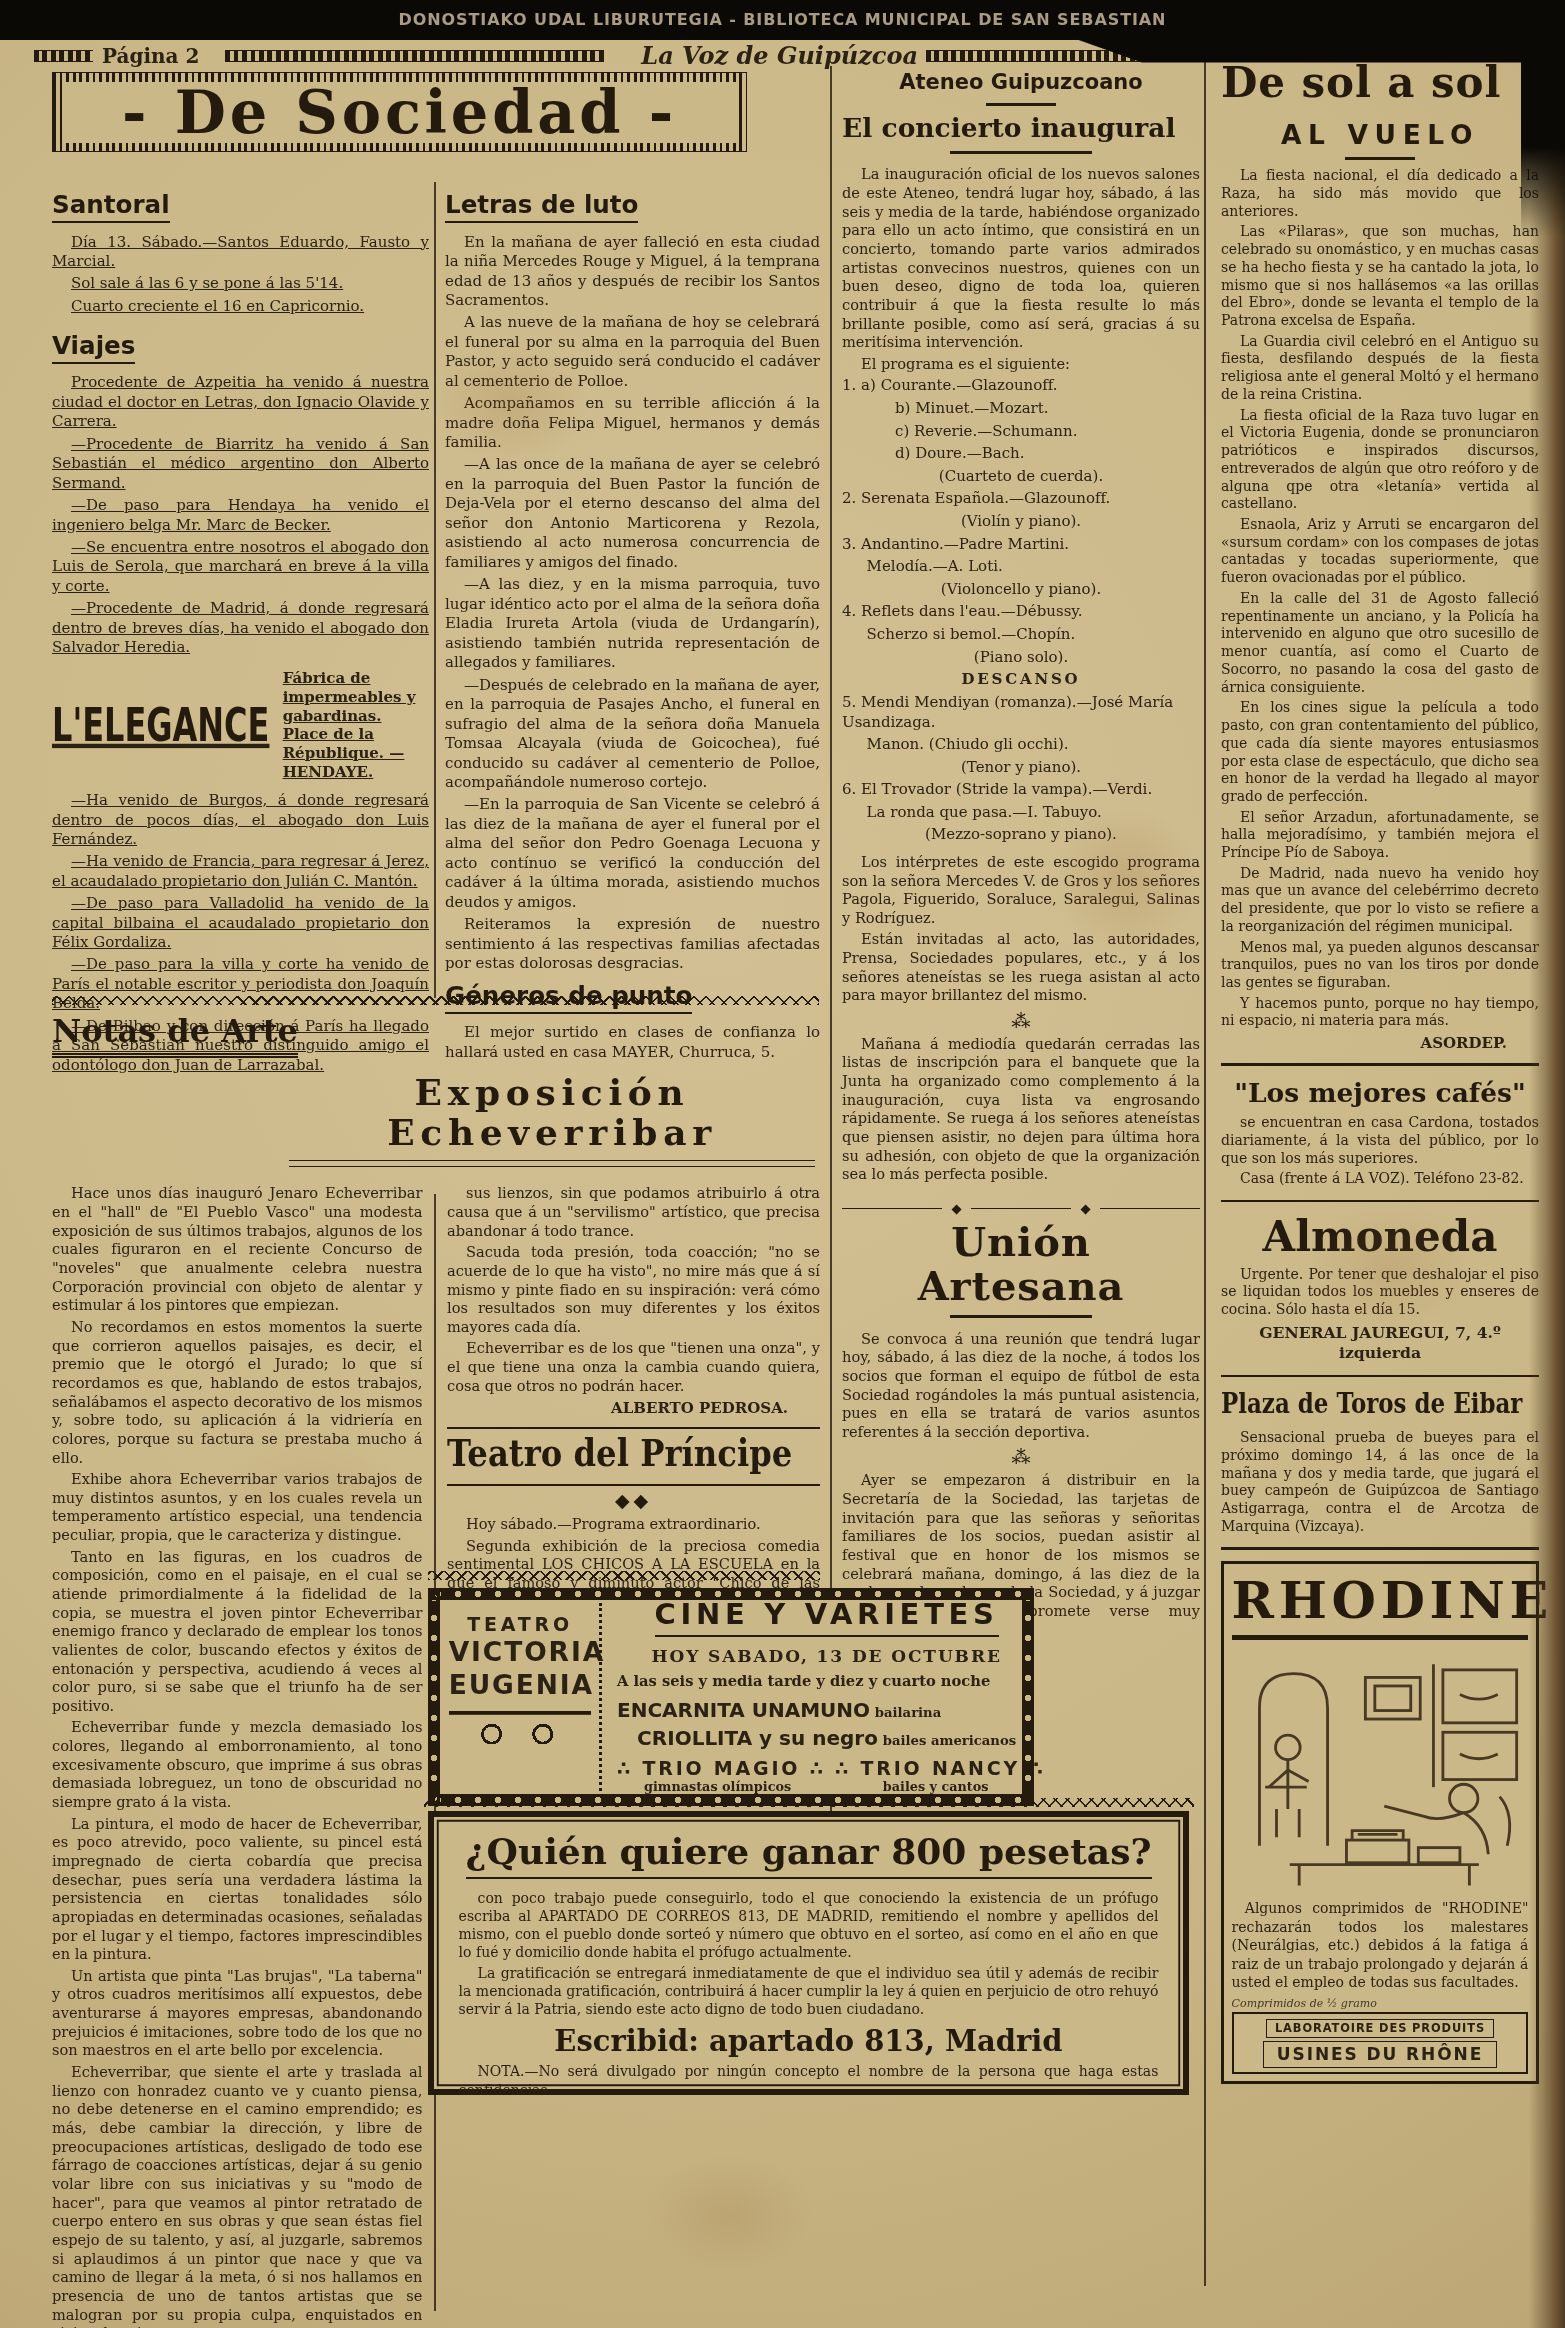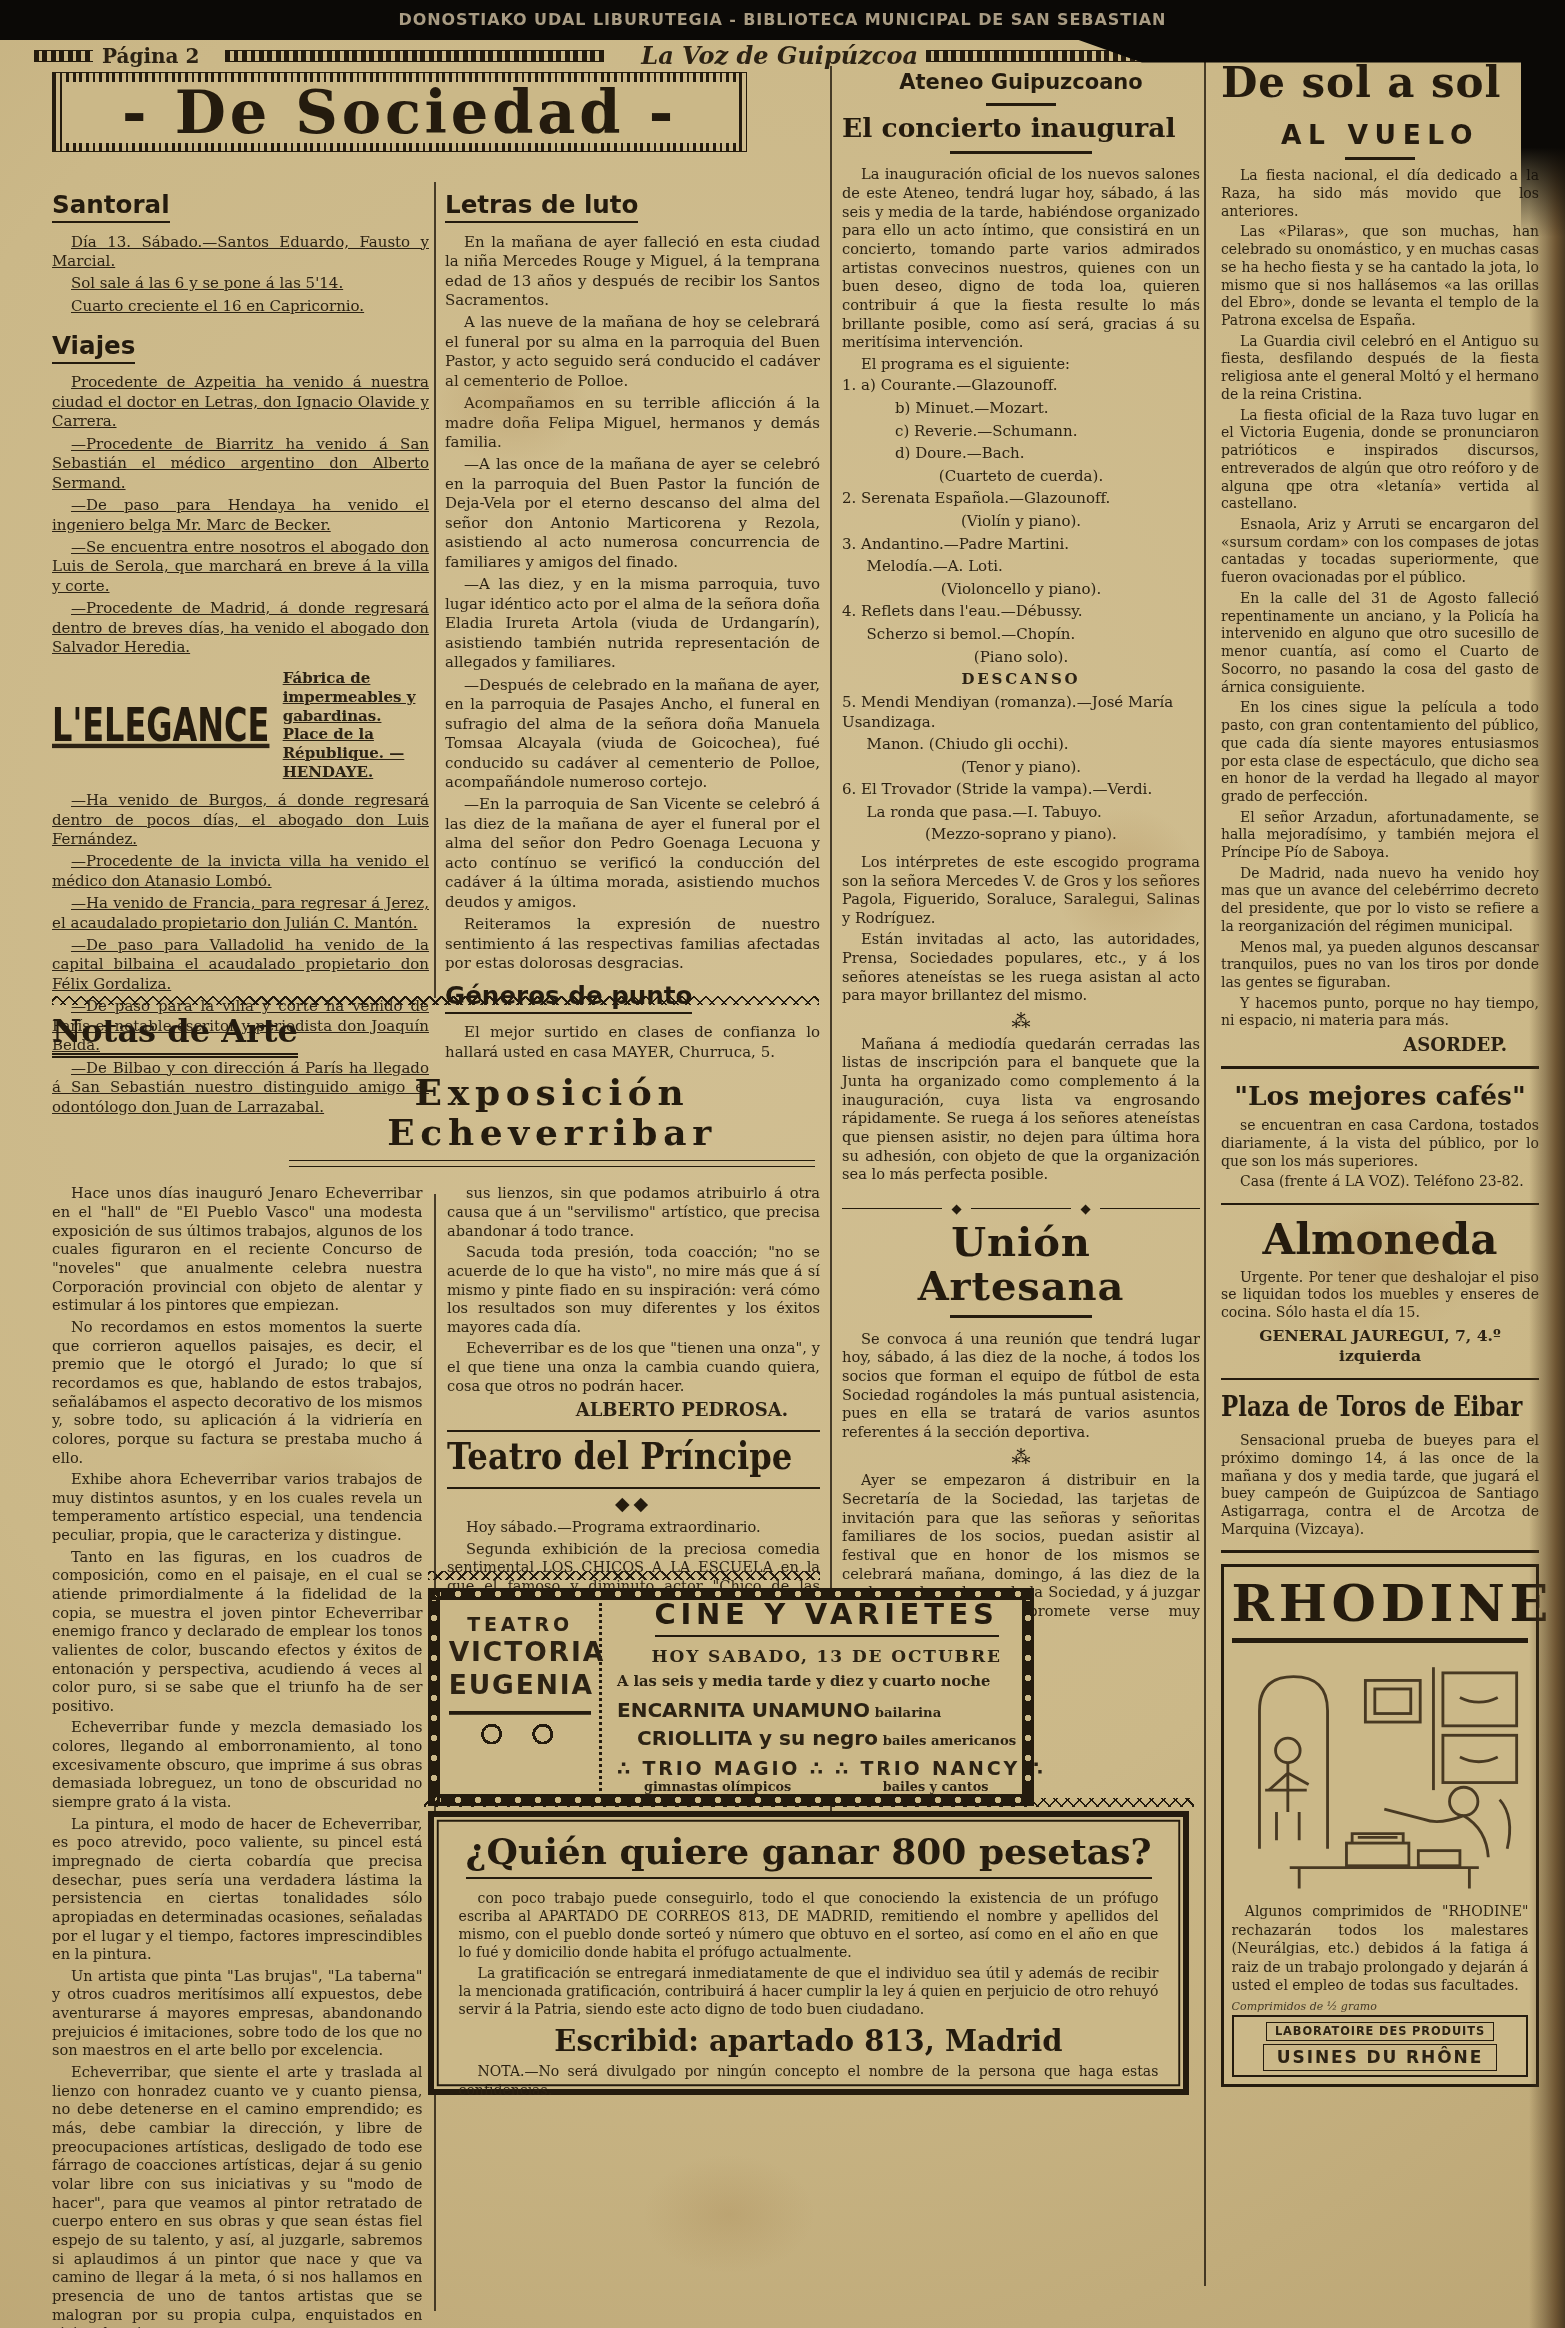--- a/index.html
+++ b/index.html
@@ -45,21 +45,21 @@
   .desoc .inner{position:absolute;inset:8.5px;background:var(--paper);
     display:flex;align-items:center;justify-content:center;}
   .desoc .inner span{font:bold 59px/1 "DejaVu Serif",serif;letter-spacing:3.8px;color:var(--ink2);}
   
   .sec{position:absolute;z-index:2;}
   .txt p{margin:0 0 2.8px;text-indent:19px;text-align:justify;font-size:15px;line-height:1.3;}
   .txt.small p{font-size:14.6px;line-height:1.28;}
   .txt.tiny p{font-size:14px;line-height:1.27;}
   .h2{display:inline-block;font:bold 24.6px/1.1 "DejaVu Sans","Liberation Sans",sans-serif;
     border-bottom:2.8px solid var(--ink2);padding-bottom:2.8px;margin:13.2px 0 9.5px;color:var(--ink2);}
-  .sig{text-align:right;font-weight:bold;padding-right:32px;font-size:18px;margin:3.8px 0 1.9px;}
+  .sig{text-align:right;font-weight:bold;padding-right:32px;font-size:15px;margin:3.8px 0 1.9px;}
   .rule-s{width:70px;height:2.8px;background:var(--ink2);margin:7.6px auto;}
   .rule-m{width:142px;height:2.8px;background:var(--ink2);margin:7.6px auto 11.4px;}
   .hrline{height:2.8px;background:var(--ink2);margin:11.4px 0;}
   .orn{text-align:center;font-size:19px;margin:3.8px 0;color:var(--ink2);}
   
   .eleg{display:flex;gap:13.2px;align-items:center;margin:11.4px 0 9.5px;}
   .eleg .logo{font:bold 32px/0.95 "DejaVu Sans","Liberation Sans",sans-serif;letter-spacing:0px;
     transform:scaleY(1.45);transform-origin:center;color:var(--ink2);white-space:nowrap;}
   .eleg .etext{font:bold 15px/1.25 "DejaVu Serif",serif;width:206px;}
   
@@ -197,21 +197,20 @@
       <p>—De paso para Hendaya ha venido el ingeniero belga Mr. Marc de Becker.</p>
       <p>—Se encuentra entre nosotros el abogado don Luis de Serola, que marchará en breve á la villa y corte.</p>
       <p>—Procedente de Madrid, á donde regresará dentro de breves días, ha venido el abogado don Salvador Heredia.</p>
     </div>
   <div class="eleg">
     <div class="logo">L'ELEGANCE</div>
     <div class="etext">Fábrica de impermeables y gabardinas. Place de la République. — HENDAYE.</div>
   </div>
   <div class="txt">
       <p>—Ha venido de Burgos, á donde regresará dentro de pocos días, el abogado don Luis Fernández.</p>
-      <p>—Procedente de la invicta villa ha venido el médico don Atanasio Lombó.</p>
       <p>—Ha venido de Francia, para regresar á Jerez, el acaudalado propietario don Julián C. Mantón.</p>
       <p>—De paso para Valladolid ha venido de la capital bilbaina el acaudalado propietario don Félix Gordaliza.</p>
       <p>—De paso para la villa y corte ha venido de París el notable escritor y periodista don Joaquín Belda.</p>
       <p>—De Bilbao y con dirección á París ha llegado á San Sebastián nuestro distinguido amigo el odontólogo don Juan de Larrazabal.</p>
     </div>
 </div>
 
 <div class="sec" style="left:445px;top:178px;width:375px;">
   <div><span class="h2">Letras de luto</span></div>
   <div class="txt">

